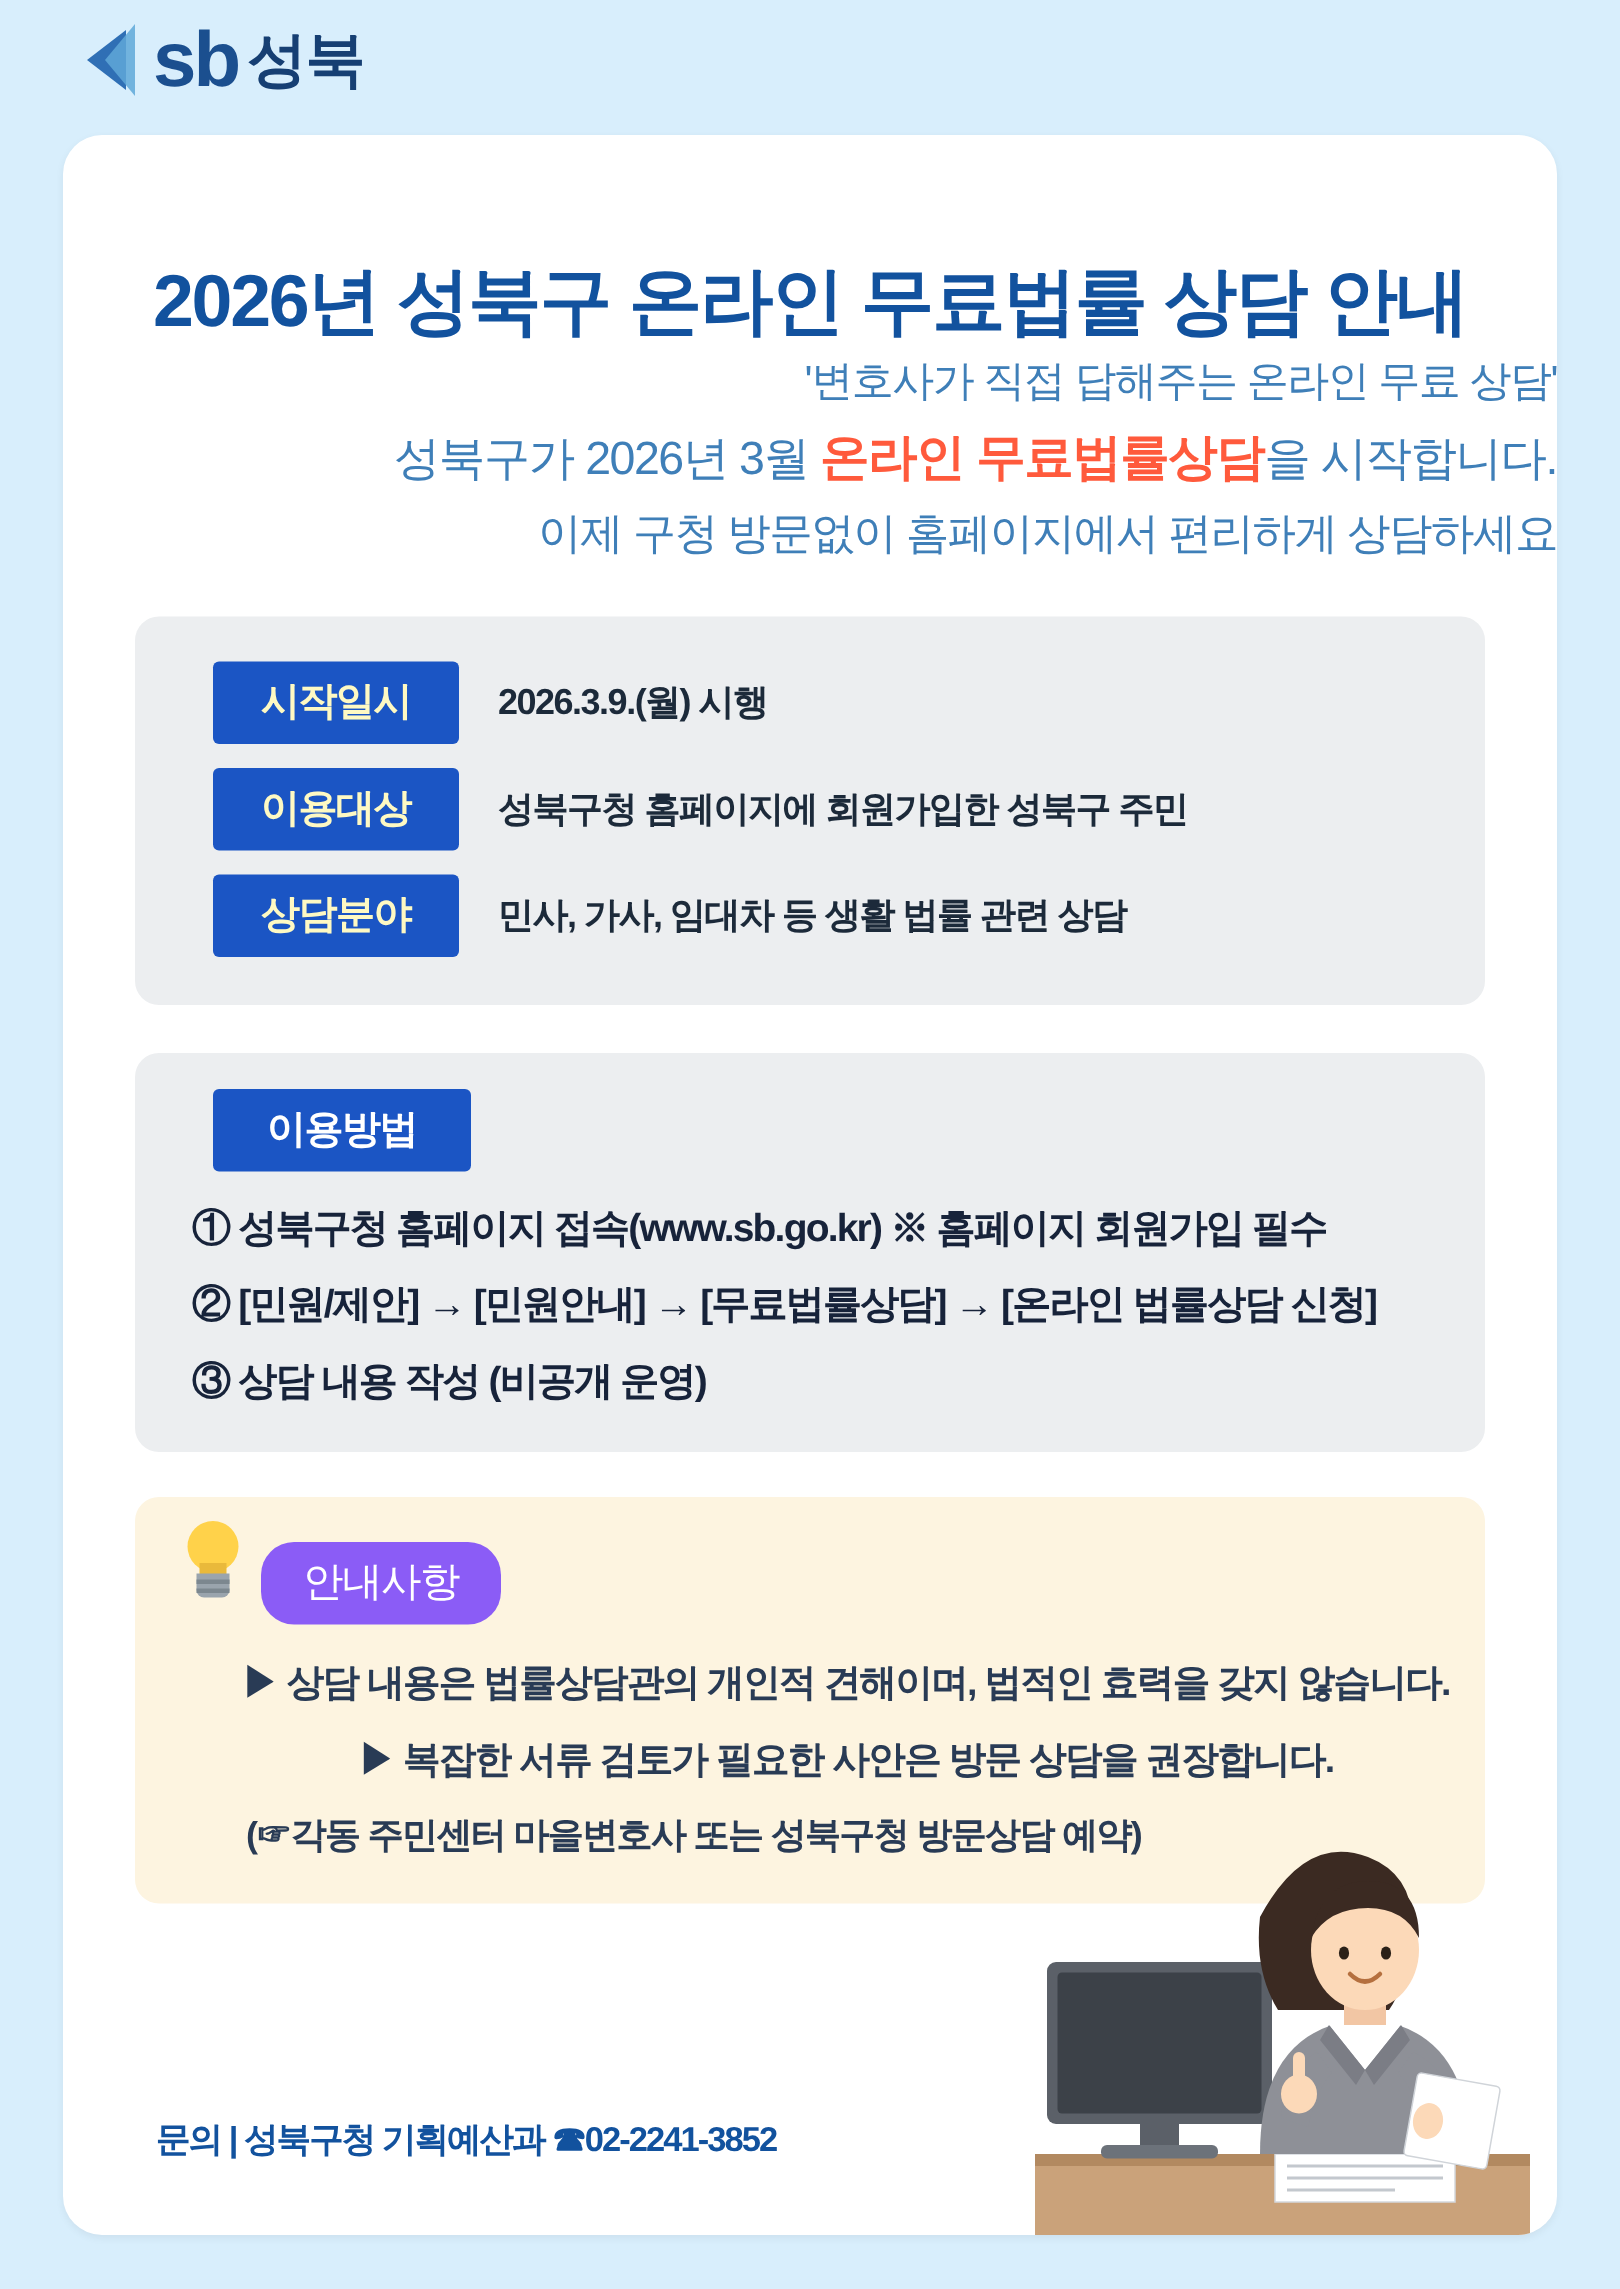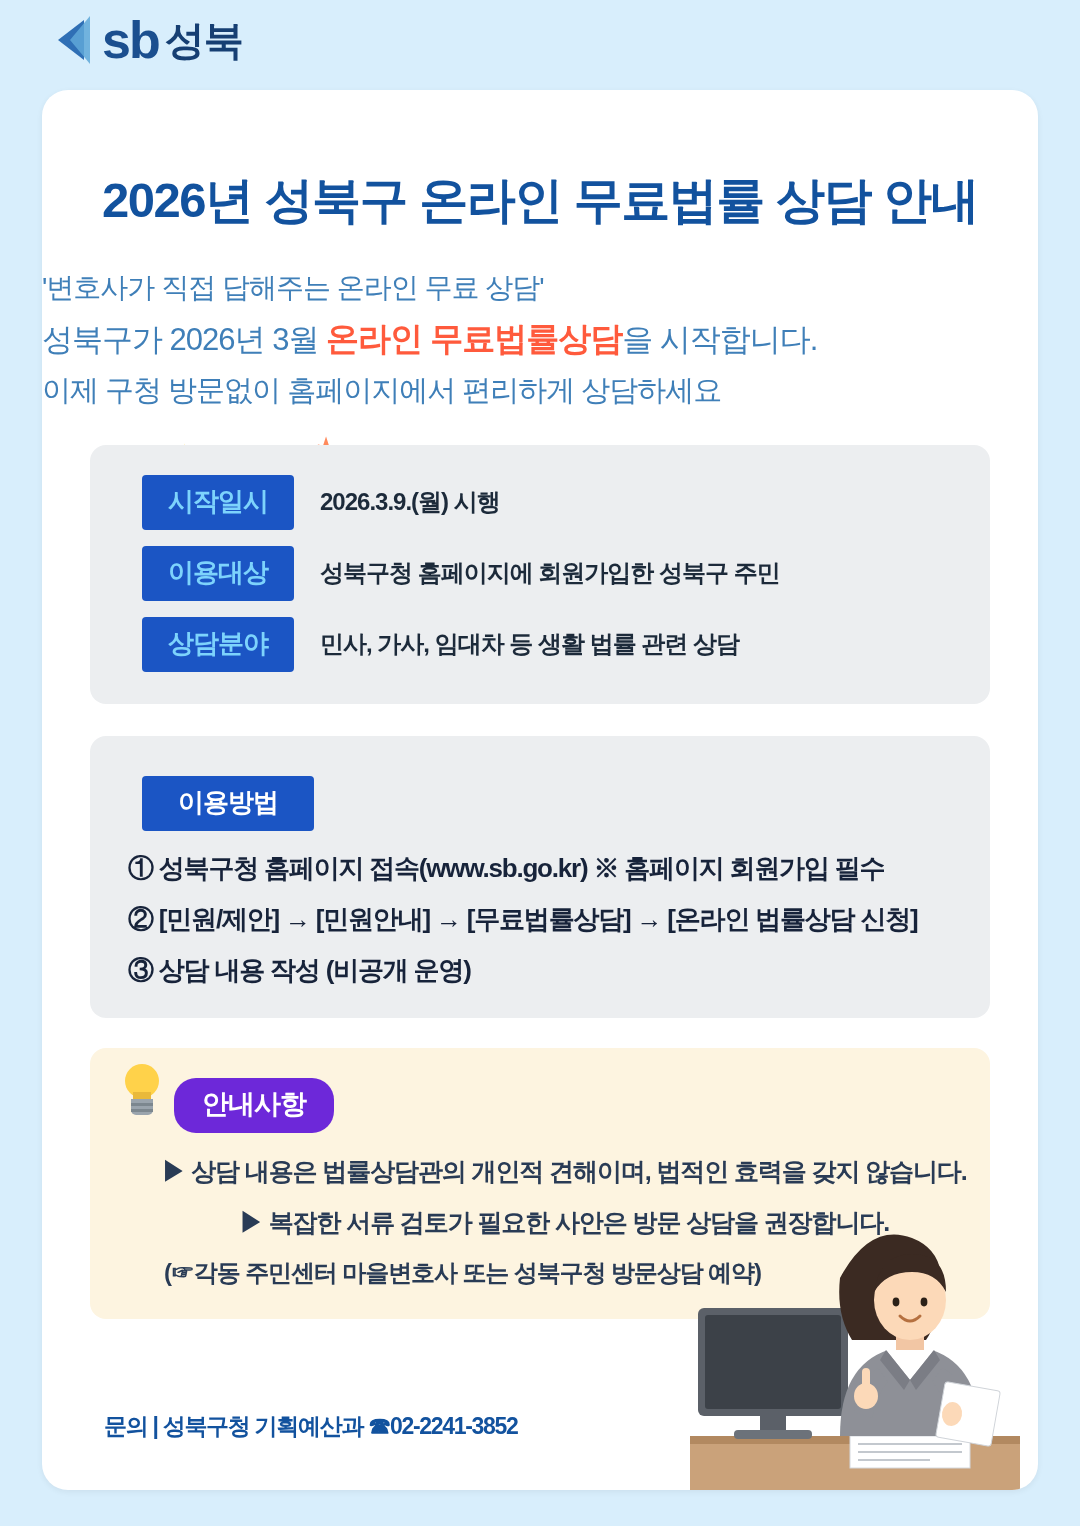--- a/index.html
+++ b/index.html
@@ -81,22 +81,21 @@
     text-align: center;
     margin-top: 78px;
     font-size: 49px;
     font-weight: bold;
     color: #12529e;
     letter-spacing: -1.5px;
   }
 
   
   .sub-wrap {
-    text-align: left;
-    margin-top: 34px;
+    text-align: right;
     color: #2d6ba8;
     line-height: 1.45;
     letter-spacing: -1px;
   }
   .sub1 {
     font-size: 28px;
     color: #3f7fb8;
   }
   .sub2 {
     font-size: 31px;
@@ -155,43 +154,43 @@
     margin-top: 34px;
     padding: 30px 0 32px 0;
   }
   .row {
     display: flex;
     align-items: center;
     margin-bottom: 16px;
   }
   .row:last-child { margin-bottom: 0; }
   .tag {
-    width: 152px;
+    width: 164px;
     margin-left: 52px;
     background: #1b55c4;
-    color: #7dd3fc;
+    color: #fef9c3;
     font-size: 26px;
     font-weight: bold;
     text-align: center;
     padding: 9px 0 11px 0;
     border-radius: 4px;
     letter-spacing: -1px;
   }
   .rowtext {
     margin-left: 26px;
     font-size: 24px;
     font-weight: bold;
     color: #1c2a3a;
     letter-spacing: -1px;
   }
 
   
   .panel-b {
     margin-top: 32px;
-    padding: 40px 0 30px 0;
+    padding: 24px 0 30px 0;
   }
   .tag-solo {
     width: 172px;
     margin-left: 52px;
     background: #1b55c4;
     color: #fff;
     font-size: 26px;
     font-weight: bold;
     text-align: center;
     padding: 9px 0 11px 0;
@@ -248,24 +247,24 @@
   }
   .bulb .line {
     position: absolute;
     left: 13px;
     width: 22px; height: 3px;
     background: #7c878f;
   }
   .notice-tag {
     margin-left: 84px;
     display: inline-block;
-    background: #6d28d9;
+    background: #8b5cf6;
     color: #fff;
     font-size: 27px;
-    font-weight: bold;
+    font-weight: normal;
     padding: 8px 28px 11px 28px;
     border-radius: 22px;
     letter-spacing: -1px;
   }
   .notice-list {
     margin: 22px 0 0 48px;
   }
   .notice-item {
     font-size: 25px;
     font-weight: bold;

